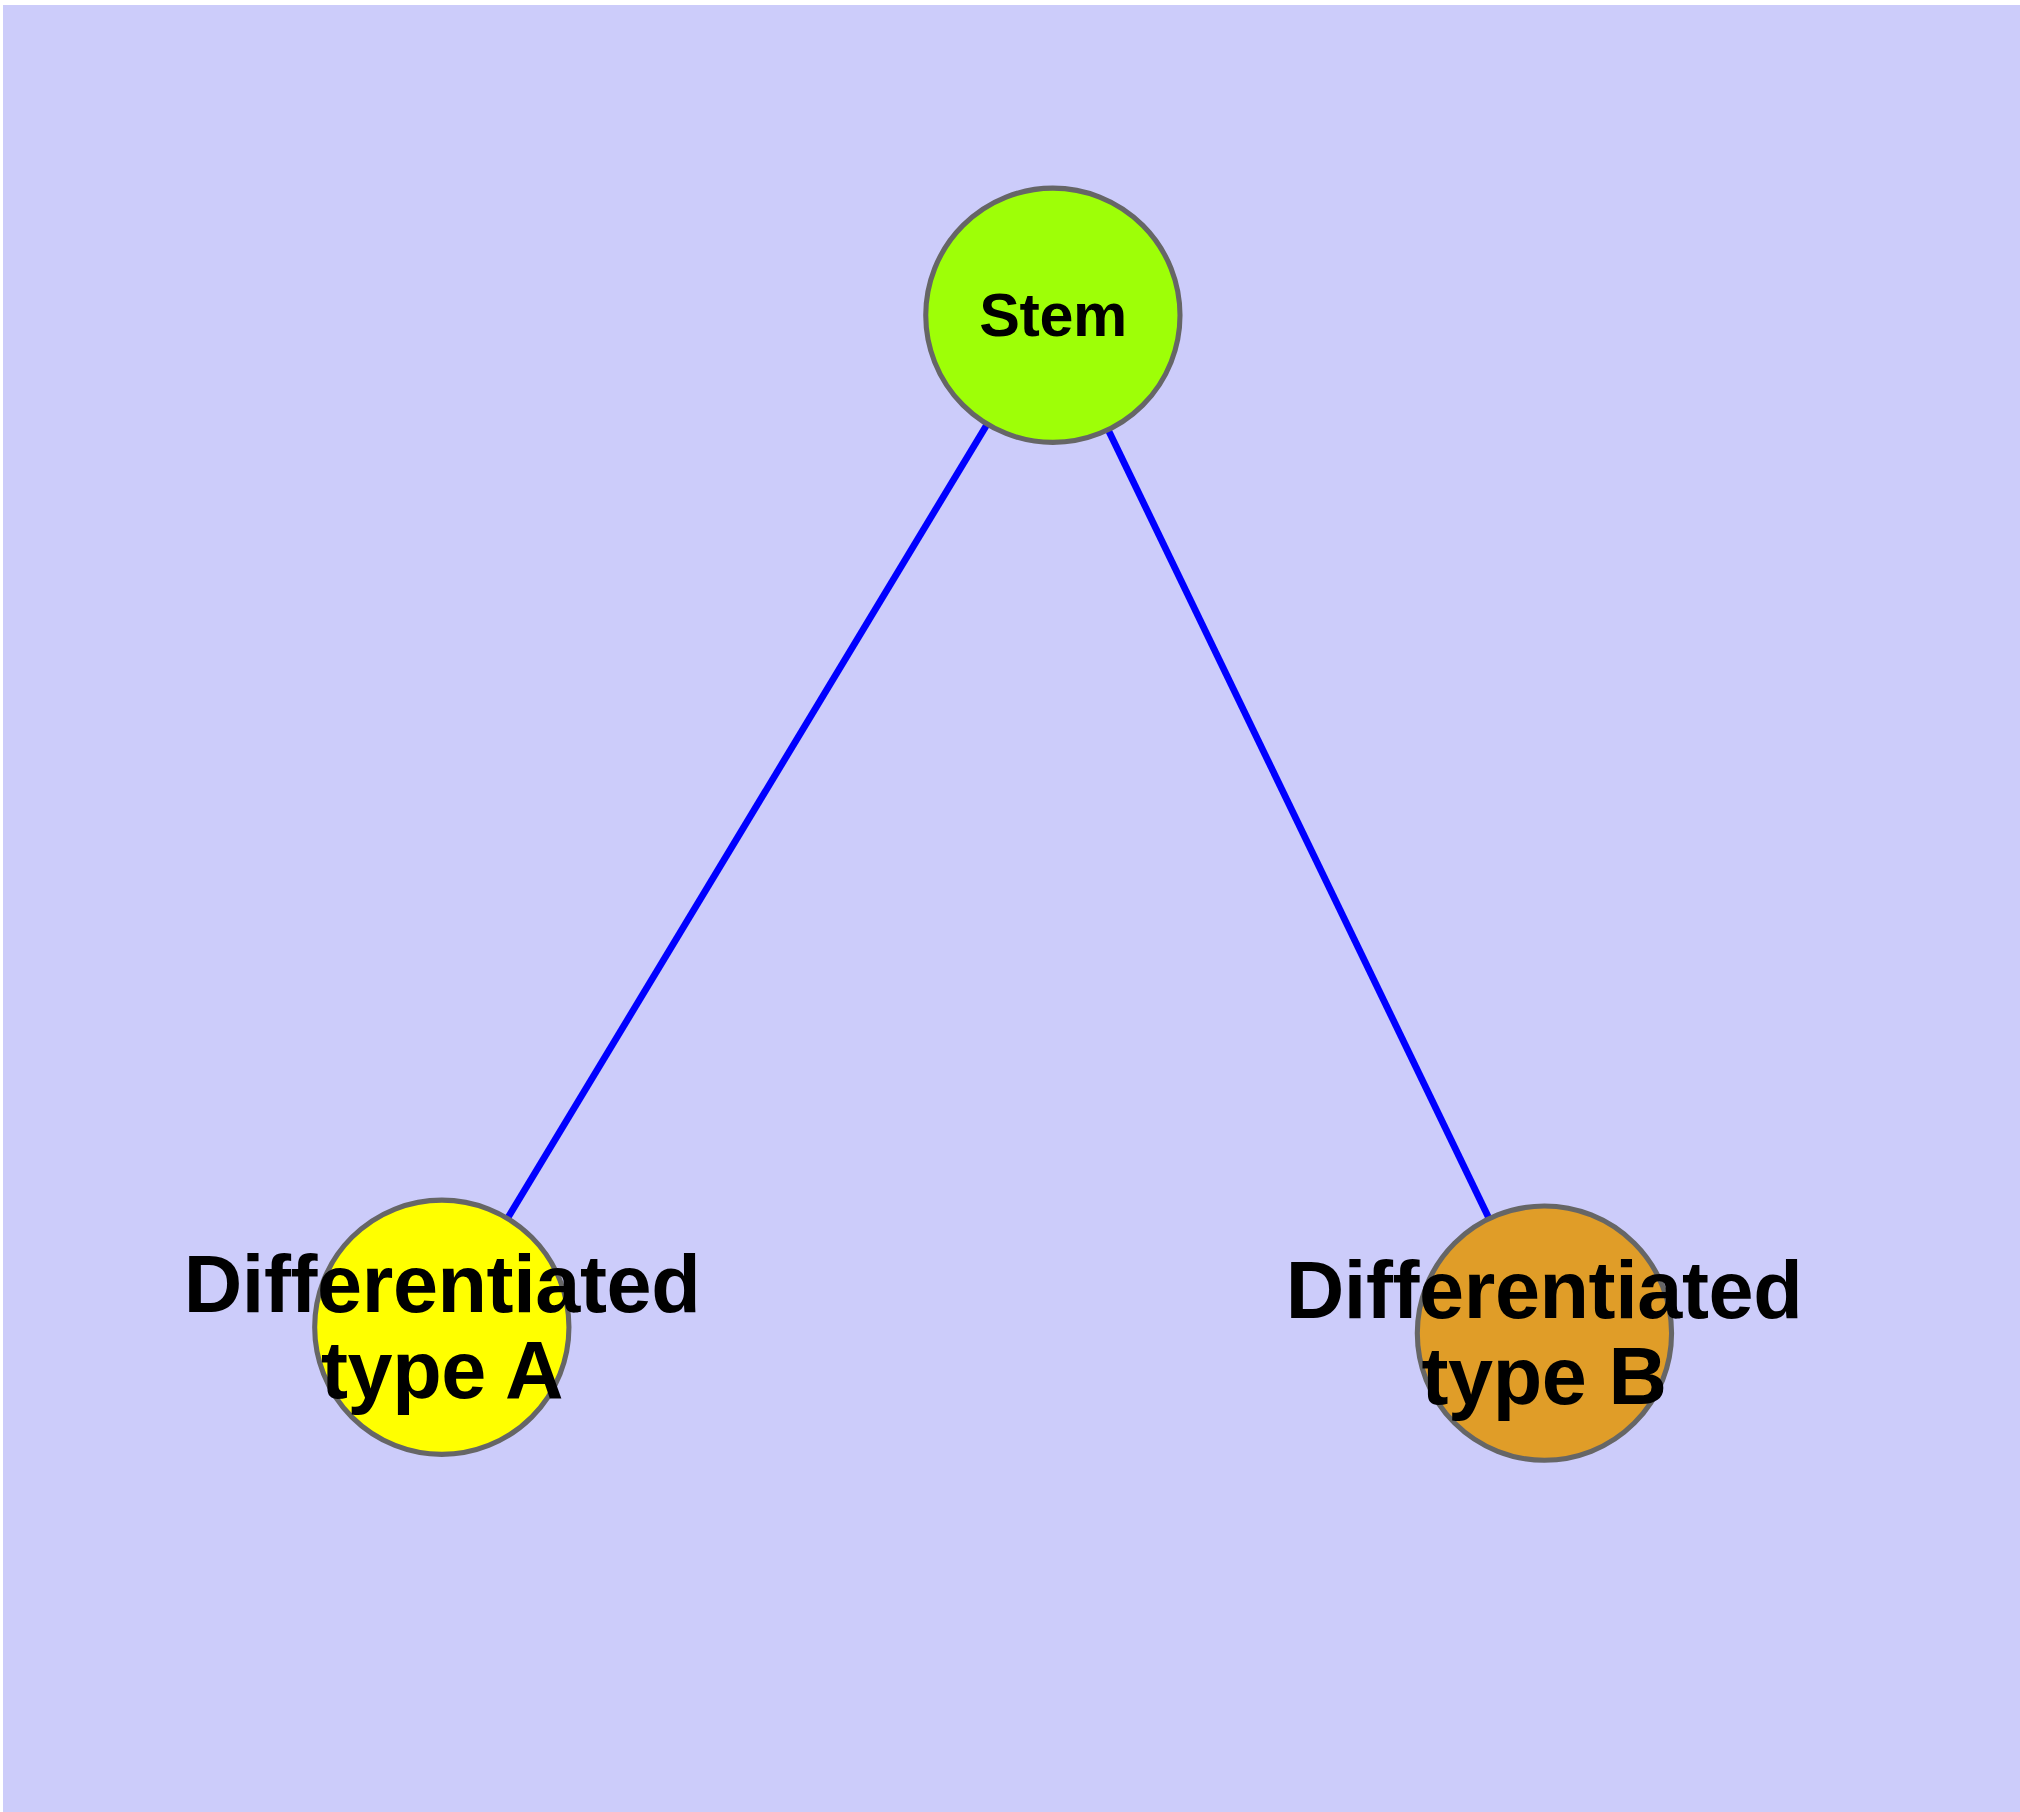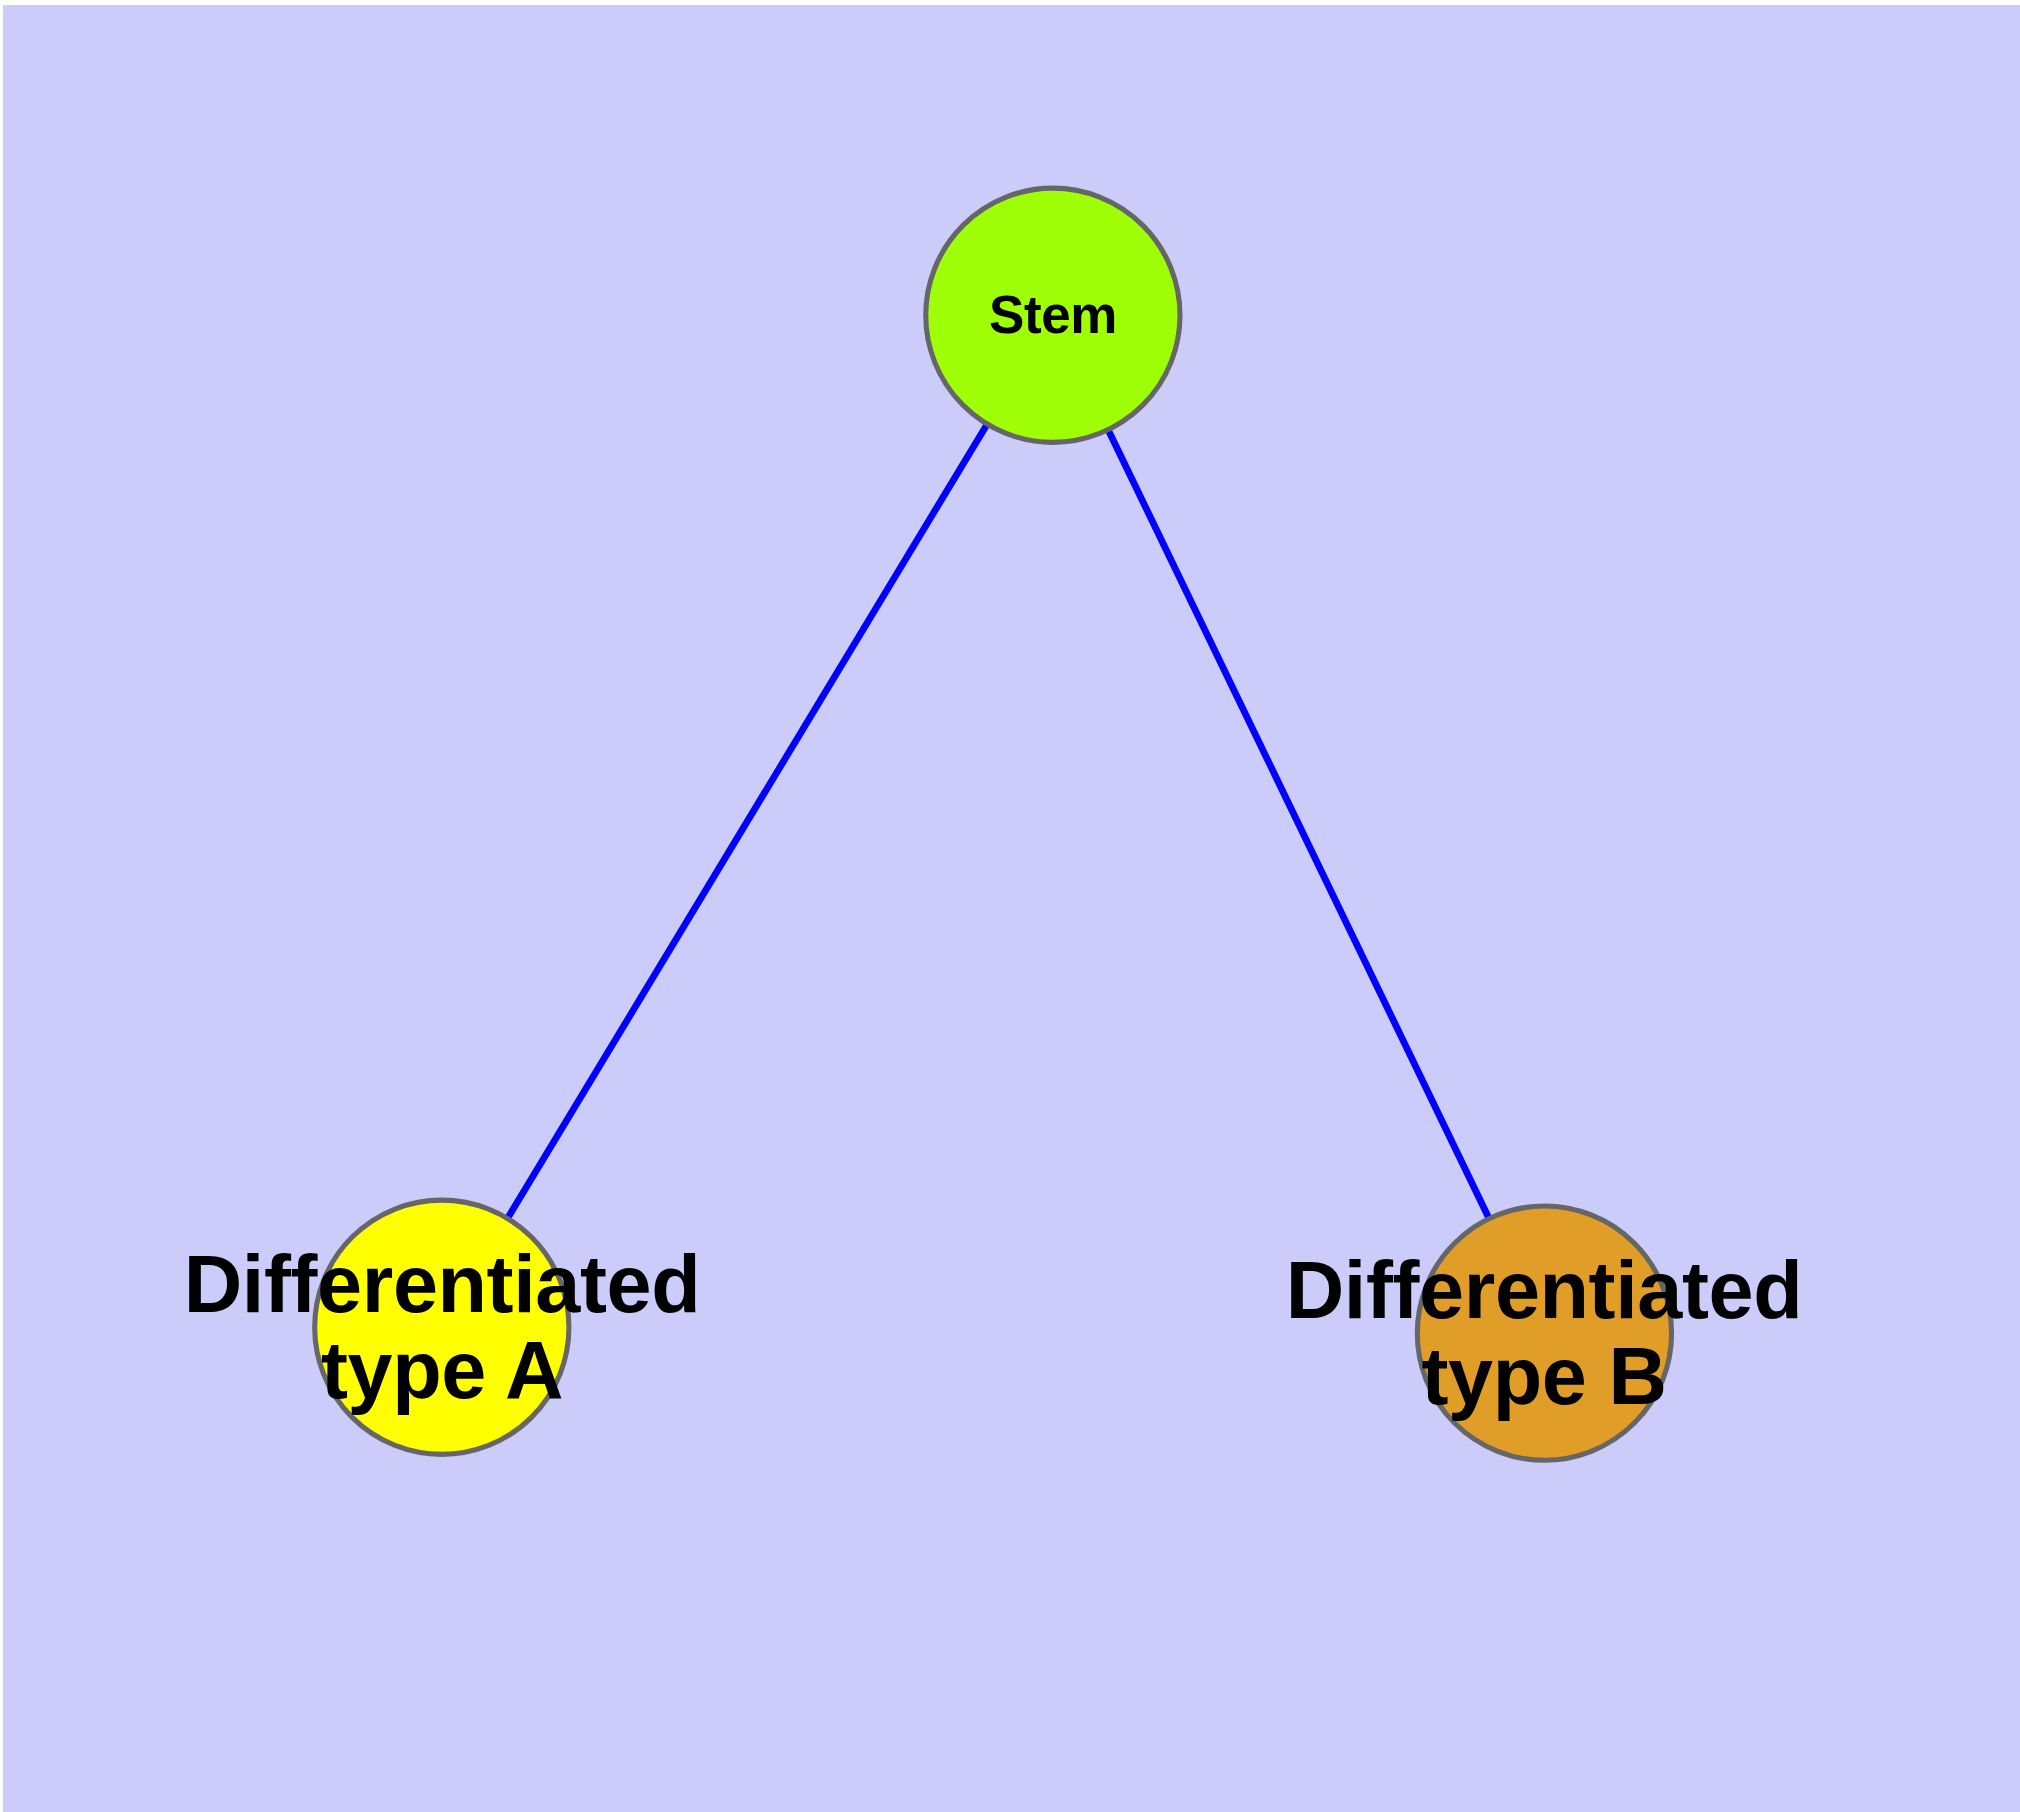--- a/index.html
+++ b/index.html
@@ -57,21 +57,21 @@
         <line x1="1306.36148063703" y1="505.2726521466773" x2="1757.63851936297" y2="1439.7273478533227" stroke="#0000ff" stroke-width="8" stroke-linecap="butt"></line>
       </g>
     <g id="nodes-layer">
         <circle cx="1242" cy="372" r="150" fill="#9eff07" stroke="#666666" stroke-width="6"></circle>
         <circle cx="521" cy="1566" r="150" fill="#ffff00" stroke="#666666" stroke-width="6"></circle>
         <circle cx="1822" cy="1573" r="150" fill="#e09d28" stroke="#666666" stroke-width="6"></circle>
       </g>
   </svg>
 
   <div id="labels-layer">
-      <div class="node-label" style="left: 1053px; top: 315px; color: rgb(0, 0, 0); font-size: 53px;">Stem</div>
+      <div class="node-label" style="left: 1053px; top: 315px; color: rgb(0, 0, 0); font-size: 61px;">Stem</div>
       <div class="node-label" style="left: 442px; top: 1327px; color: rgb(0, 0, 0); font-size: 81px;">Differentiated
 type A</div>
       <div class="node-label" style="left: 1544px; top: 1333px; color: rgb(0, 0, 0); font-size: 81px;">Differentiated
 type B</div>
     </div>
 
 </div>
 
 
 </body></html>

